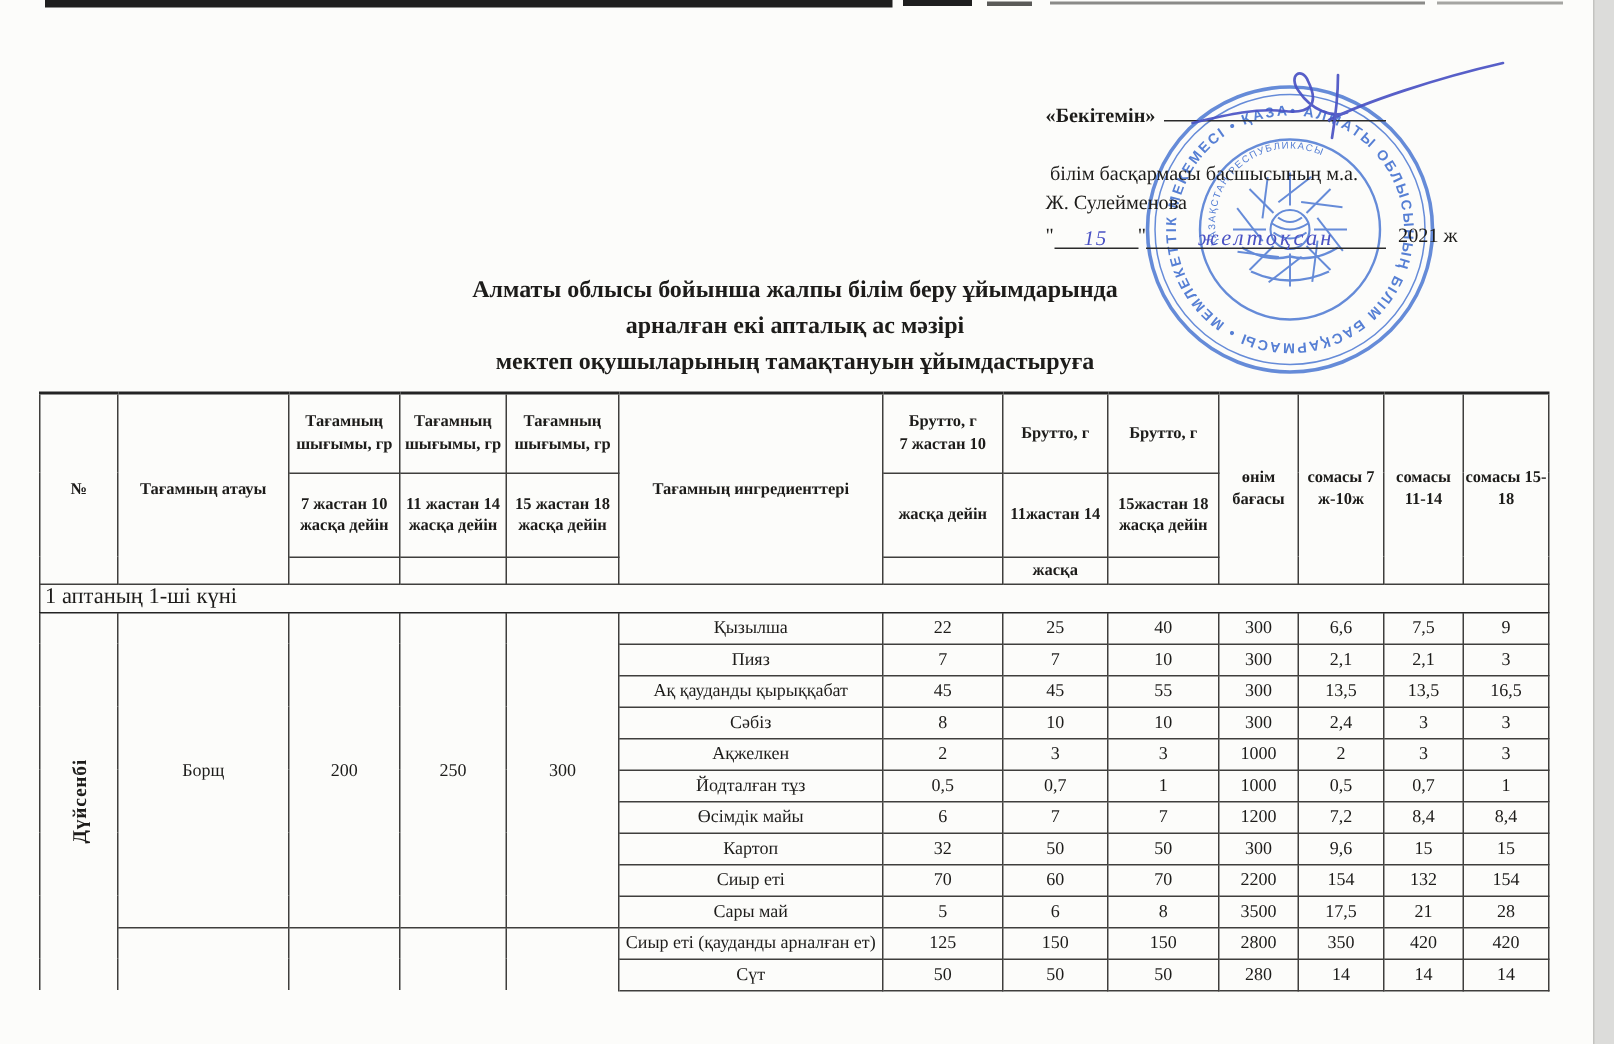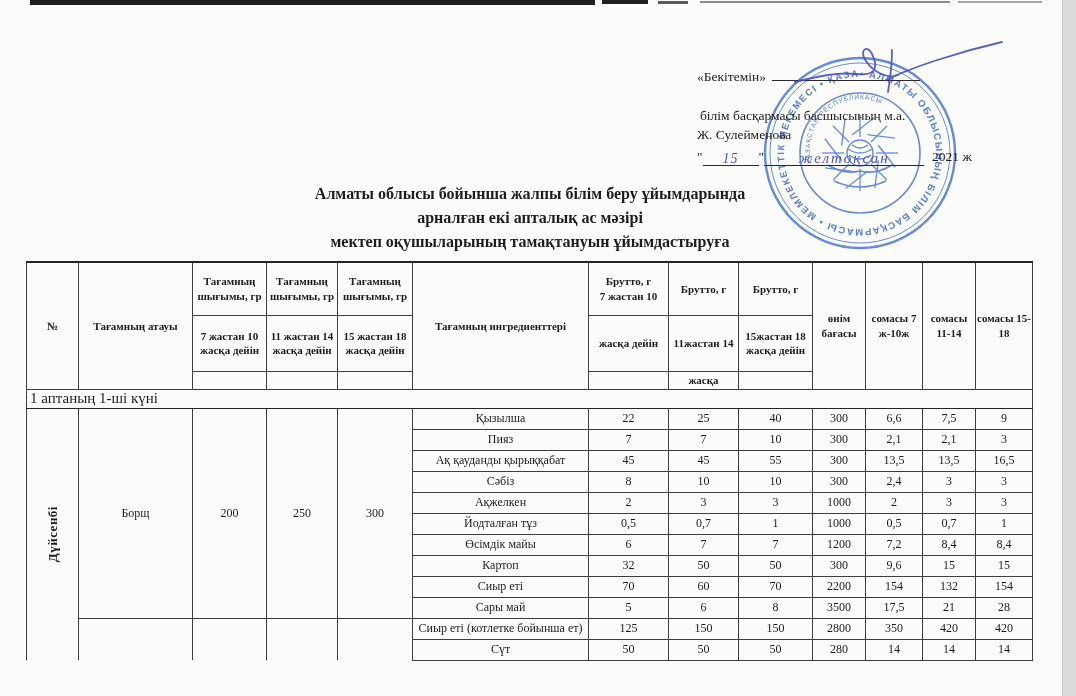--- a/index.html
+++ b/index.html
@@ -6,21 +6,21 @@
   body{width:1076px;height:696px;font-family:"Liberation Serif","DejaVu Serif",serif;background:#ffffff;}
   .page{position:relative;width:1076px;height:696px;background:#fcfcfa;overflow:hidden;color:#1d1c1a;}
 
   
   .scan-strip{position:absolute;background:#1f1f1f;}
   .edge-right{position:absolute;right:0;top:0;width:13px;height:696px;background:#dcdcda;border-left:1px solid #c3c3c0;}
 
   
   .approval{position:absolute;left:697px;top:67px;width:340px;font-size:13.5px;line-height:19px;z-index:3;}
   .appr-line{white-space:nowrap;}
-  .bold{font-weight:normal;}
+  .bold{font-weight:bold;}
   .sig-underline{display:inline-block;width:148px;border-bottom:1.4px solid #2a2a2a;height:12px;margin-left:6px;}
   .date-row{margin-top:3px;white-space:nowrap;}
   .uline{display:inline-block;border-bottom:1.4px solid #2a2a2a;text-align:center;height:16px;vertical-align:bottom;}
   .u-day{width:56px;}
   .u-month{width:160px;margin-right:8px;}
   .handwriting{font-style:italic;color:#4a52c4;font-size:15px;letter-spacing:2px;}
   .hw-day{font-size:14px;letter-spacing:1px;}
 
   
   .signature{position:absolute;left:780px;top:30px;z-index:5;}
@@ -287,21 +287,21 @@
       <td>3500</td>
       <td>17,5</td>
       <td>21</td>
       <td>28</td>
     </tr>
     <tr class="body-row">
       <td rowspan="2" class="nb"></td>
       <td rowspan="2" class="nb"></td>
       <td rowspan="2" class="nb"></td>
       <td rowspan="2" class="nb"></td>
-      <td class="ing">Сиыр еті (котлетке бойынша ет)</td>
+      <td class="ing">Сиыр еті (қауданды арналған ет)</td>
       <td>125</td>
       <td>150</td>
       <td>150</td>
       <td>2800</td>
       <td>350</td>
       <td>420</td>
       <td>420</td>
     </tr>
     <tr class="body-row">
       <td class="ing">Сүт</td>

